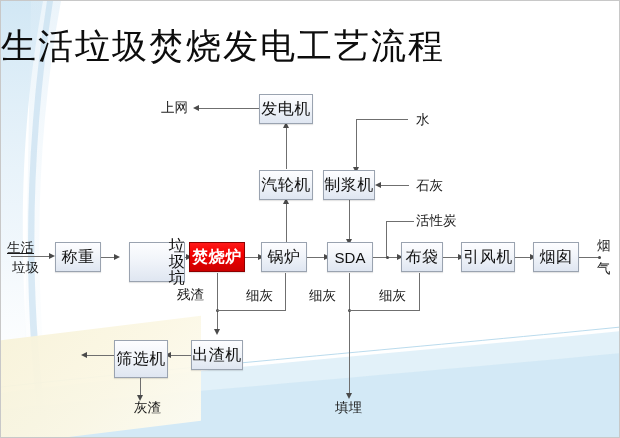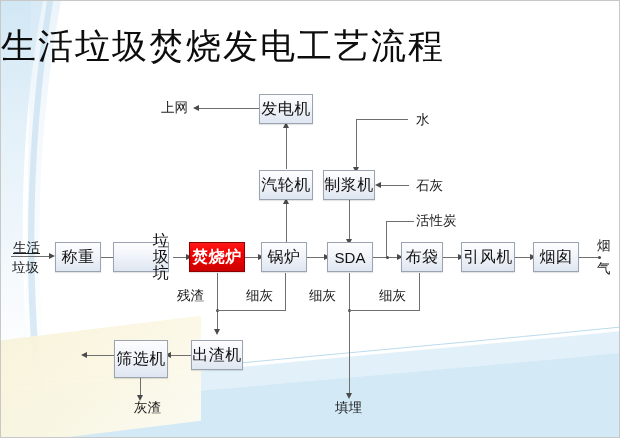--- a/index.html
+++ b/index.html
@@ -163,21 +163,21 @@
     <div class="ln h" style="left:84px;top:354px;width:29px;"></div>
     <div class="ar l" style="left:80px;top:350.5px;"></div>
 
     <div class="ln v" style="left:139px;top:369px;height:27px;"></div>
     <div class="ar d" style="left:135.5px;top:394px;"></div>
   </div>
 
   <div>
     <div class="node" style="left:54px;top:241px;width:46px;height:30px;">称重</div>
 
-    <div class="node" style="left:112px;top:241px;width:56px;height:30px;padding-left:40px;">垃圾坑</div>
+    <div class="node" style="left:128px;top:241px;width:56px;height:40px;padding-left:40px;">垃圾坑</div>
 
     <div class="node red" style="left:188px;top:241px;width:56px;height:30px;">焚烧炉</div>
 
     <div class="node" style="left:260px;top:241px;width:46px;height:30px;">锅炉</div>
 
     <div class="node latin" style="left:326px;top:241px;width:46px;height:30px;">SDA</div>
 
     <div class="node" style="left:400px;top:241px;width:42px;height:30px;">布袋</div>
 
     <div class="node" style="left:460px;top:241px;width:54px;height:30px;text-align:center;">引风机</div>
@@ -190,37 +190,37 @@
 
     <div class="node" style="left:322px;top:169px;width:52px;height:30px;">制浆机</div>
 
     <div class="node" style="left:190px;top:339px;width:52px;height:30px;">出渣机</div>
 
     <div class="node" style="left:113px;top:339px;width:54px;height:38px;">筛选机</div>
   </div>
 
   <div>
 
-    <div class="lbl" style="left:12px;top:238px;text-decoration:underline;">生活</div>
+    <div class="lbl" style="left:6px;top:238px;text-decoration:underline;">生活</div>
     <div class="lbl" style="left:11px;top:258px;">垃圾</div>
 
     <div class="lbl" style="left:160px;top:98px;">上网</div>
 
     <div class="lbl" style="left:415px;top:110px;">水</div>
 
     <div class="lbl" style="left:415px;top:176px;">石灰</div>
 
     <div class="lbl" style="left:415px;top:211px;">活性炭</div>
 
     <div class="lbl" style="left:596px;top:236px;">烟</div>
     <div class="lbl" style="left:596px;top:259px;">气</div>
 
     <div class="lbl" style="left:334px;top:398px;">填埋</div>
 
     <div class="lbl" style="left:125px;top:398px;margin-left:8px;">灰渣</div>
 
-    <div class="lbl" style="left:176px;top:286px;">残渣</div>
+    <div class="lbl" style="left:176px;top:286px;font-family:Liberation Serif, serif;">残渣</div>
     <div class="lbl" style="left:245px;top:286px;">细灰</div>
     <div class="lbl" style="left:308px;top:286px;">细灰</div>
     <div class="lbl" style="left:378px;top:286px;">细灰</div>
   </div>
 
 </div>
 
 </body></html>

